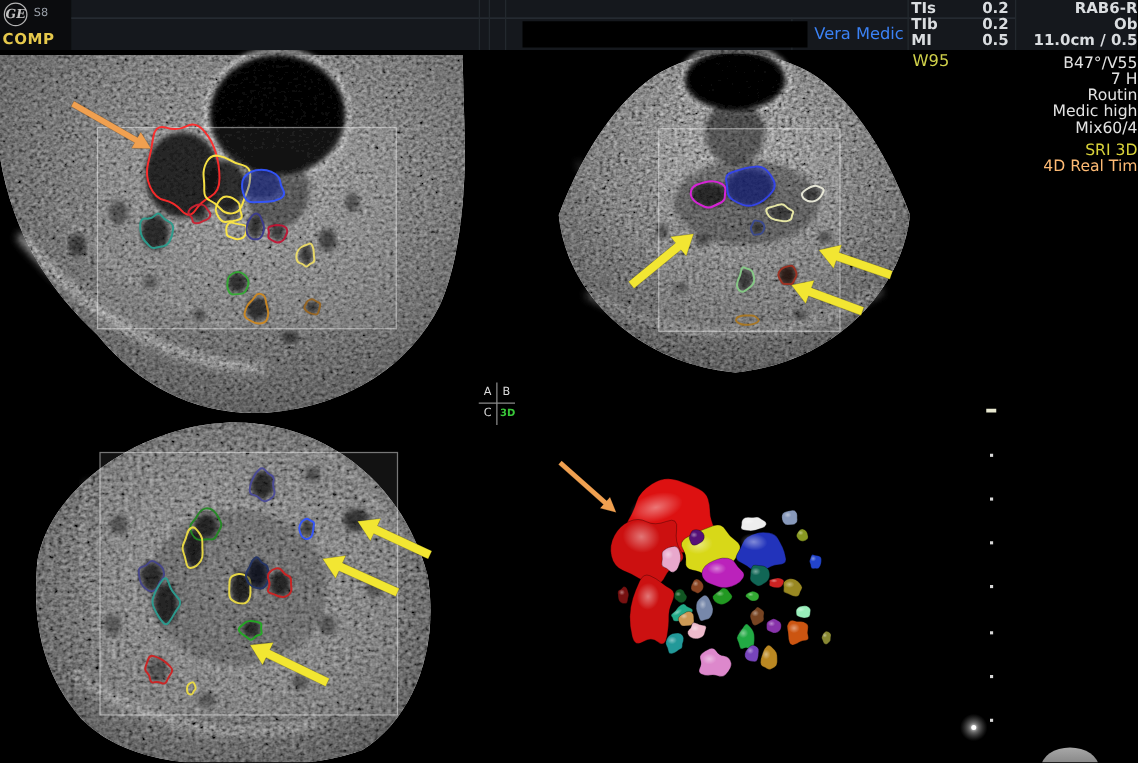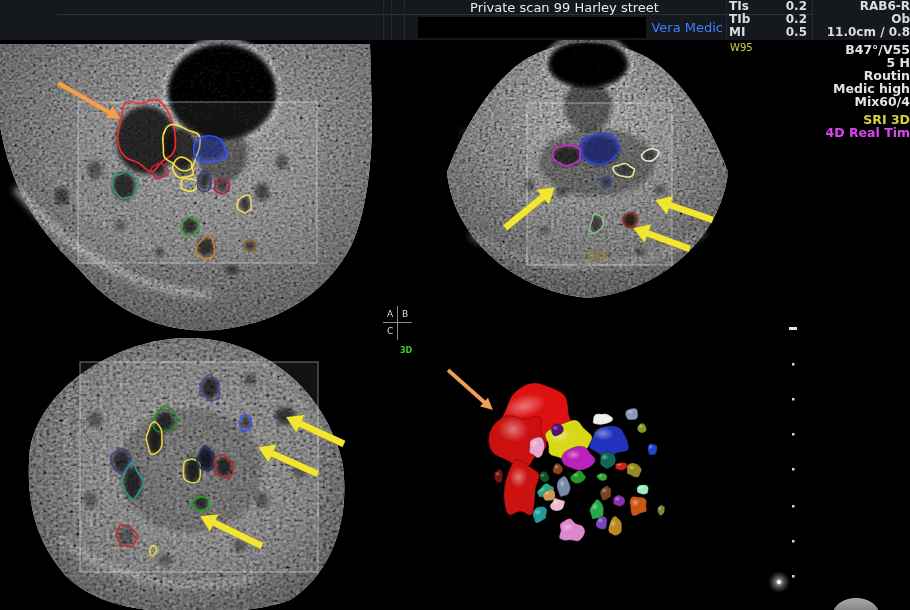--- a/index.html
+++ b/index.html
@@ -19,24 +19,24 @@
   .title{position:absolute;left:404px;top:0;width:321px;height:15px;line-height:15px;text-align:center;
          font-size:13px;color:#eaeaea;}
   .redacted{position:absolute;left:418px;top:17px;width:228px;height:21px;background:#000;}
   .clinic{position:absolute;left:633px;top:17px;width:90px;height:21px;line-height:21px;text-align:right;
           font-size:13px;color:#3b82f6;}
   .ti{position:absolute;left:729px;top:0;width:78px;font-size:12px;font-weight:bold;color:#dadde0;}
   .ti-row{display:flex;justify-content:space-between;height:13px;line-height:13px;}
   .probe{position:absolute;right:0;top:0;width:110px;text-align:right;font-size:12px;font-weight:bold;
          color:#dadde0;line-height:13px;}
   
-  .settings{position:absolute;right:0;top:43px;text-align:right;font-size:12.5px;font-weight:bold;
+  .settings{position:absolute;right:0;top:43px;text-align:right;font-size:12.5px;font-weight:normal;
             color:#e2e2e2;line-height:13px;}
   .settings .sri{margin-top:5px;}
-  .wm{position:absolute;left:730px;top:42px;font-size:10px;color:#cfd04a;}
+  .wm{position:absolute;left:730px;top:42px;font-size:13px;color:#cfd04a;}
   
   .orient{position:absolute;left:383px;top:306px;width:29px;height:34px;font-size:9px;color:#dcdcdc;}
   .orient .vl{position:absolute;left:14px;top:0;width:1px;height:34px;background:#8a8a8a;}
   .orient .hl{position:absolute;left:0;top:16px;width:29px;height:1px;background:#8a8a8a;}
   .orient span{position:absolute;}
   .o-a{left:4px;top:3px;} .o-b{left:19px;top:3px;} .o-c{left:4px;top:20px;}
   .o-d{left:17px;top:20px;font-size:8px;font-weight:bold;}
 </style>
 </head>
 <body>
@@ -324,29 +324,33 @@
 
     <g>
       <circle cx="779" cy="582" r="11" fill="url(#glow)"></circle>
       <circle cx="779" cy="582" r="2" fill="#ffffff"></circle>
     </g>
 
     <ellipse cx="856" cy="614" rx="23" ry="16" fill="url(#knob)"></ellipse>
   </svg>
 
   <div class="hdr">
+    <div class="hdr-black">
+      <div class="ge-logo"><span>GE</span></div>
+      <span class="s8">S8</span>
+      <div class="comp">COMP</div>
+    </div>
     <div class="hdr-hline"></div>
     <div class="vdiv" style="left:383px"></div>
     <div class="vdiv" style="left:391px"></div>
     <div class="vdiv" style="left:404px"></div>
     <div class="vdiv" style="left:633px;top:14px;height:26px"></div>
     <div class="vdiv" style="left:726px"></div>
     <div class="vdiv" style="left:812px"></div>
 
-    <div class="title">Private scan 99 Harley street</div>
     <div class="redacted"></div>
     <div class="clinic">Vera Medic</div>
 
     <div class="ti">
       <div class="ti-row">
           <span>TIs</span>
           <span>0.2</span>
         </div>
       <div class="ti-row">
           <span>TIb</span>
@@ -354,37 +358,37 @@
         </div>
       <div class="ti-row">
           <span>MI</span>
           <span>0.5</span>
         </div>
     </div>
 
     <div class="probe">
       <div>RAB6-R</div>
       <div>Ob</div>
-      <div>11.0cm / 0.8</div>
+      <div>11.0cm / 0.5</div>
     </div>
   </div>
 
   <div class="wm">W95</div>
   <div class="settings">
     <div>B47°/V55</div>
-    <div>5 H</div>
+    <div>7 H</div>
     <div>Routin</div>
     <div>Medic high</div>
     <div>Mix60/4</div>
     <div class="sri" style="color: rgb(216, 210, 58); text-align: right;">SRI 3D</div>
-    <div style="color: #d946ef;">4D Real Tim</div>
+    <div style="color: #fdba74;">4D Real Tim</div>
   </div>
 
   <div class="orient">
     <div class="vl"></div>
     <div class="hl"></div>
     <span class="o-a">A</span>
     <span class="o-b">B</span>
     <span class="o-c">C</span>
-    <span class="o-d" style="color: rgb(57, 200, 57); margin-top: 20px;">3D</span>
+    <span class="o-d" style="color: rgb(57, 200, 57);">3D</span>
   </div>
 
 </div>
 
 </body></html>

